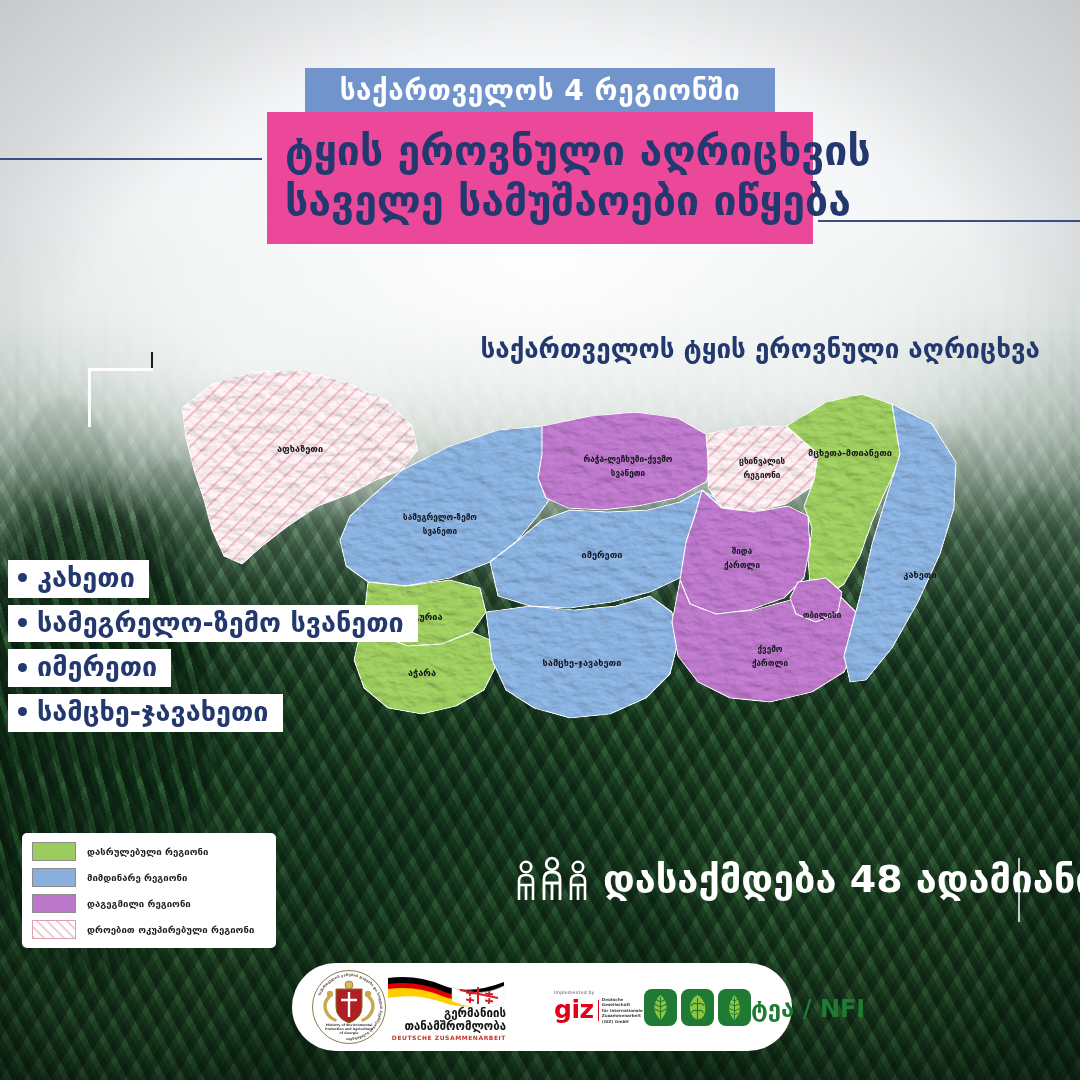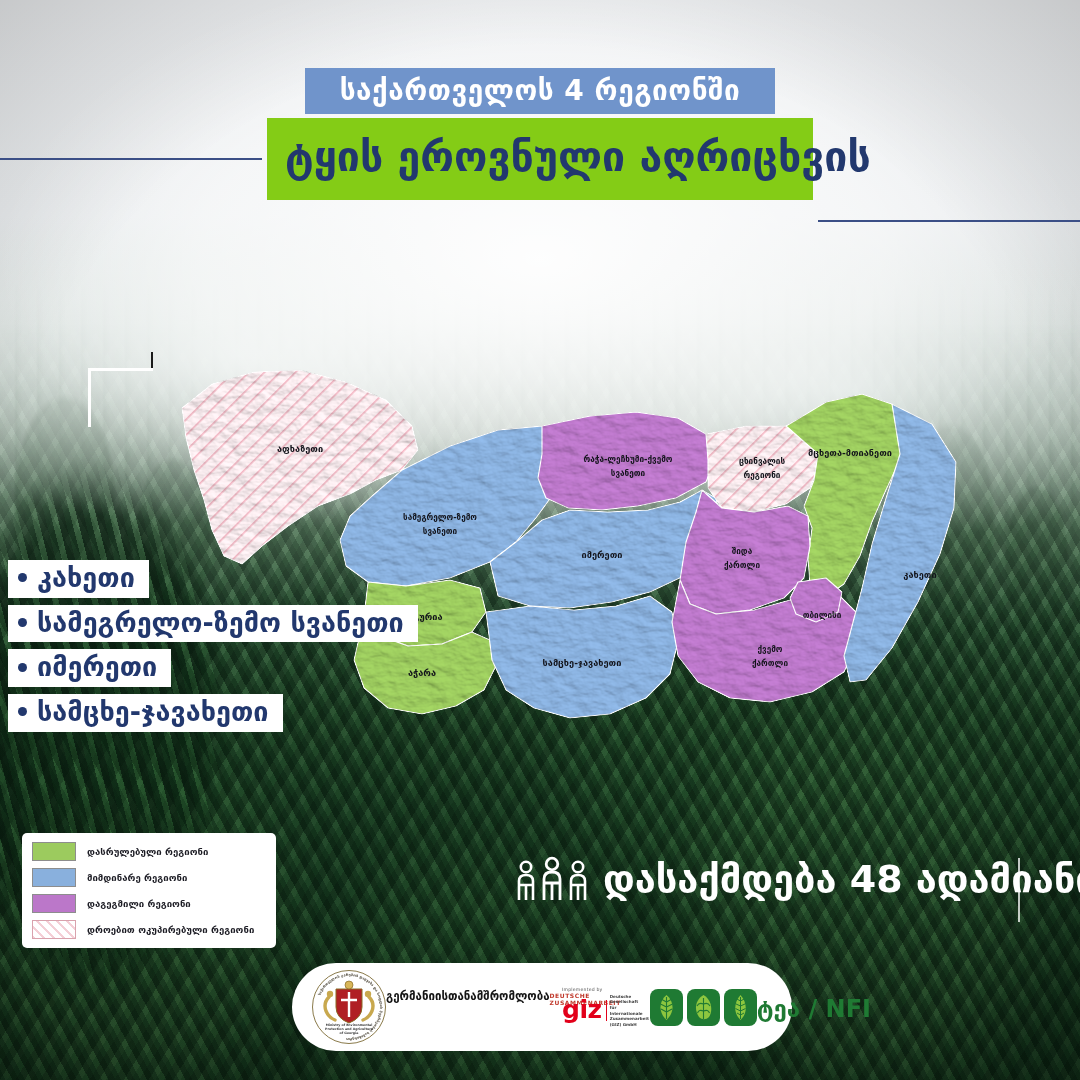--- a/index.html
+++ b/index.html
@@ -68,22 +68,22 @@
 
   .banner{
     position:absolute;left:305px;top:68px;width:470px;height:46px;
     background:#7094cb;display:flex;align-items:center;justify-content:center;
   }
   .banner span{
     color:#ffffff;font-size:28px;letter-spacing:.5px;font-weight:700;
     line-height:1;white-space:nowrap;
   }
   .titlebox{
-    position:absolute;left:267px;top:118px;width:546px;
-    background:#84cc16;padding:14px 18px 18px 18px;box-sizing:border-box;
+    position:absolute;left:267px;top:112px;width:546px;
+    background:#ec4899;padding:14px 18px 18px 18px;box-sizing:border-box;
   }
   .titlebox .line{
     color:#22386e;font-size:41px;font-weight:700;line-height:1.22;
     text-align:center;white-space:nowrap;
   }
 
   
   .bracket{position:absolute;border-color:#ffffff;border-style:solid;}
   .bracket.tl{left:88px;top:368px;width:62px;height:56px;border-width:3px 0 0 3px;}
   .tick{position:absolute;left:151px;top:352px;width:2px;height:16px;background:#1a1a1a;}
@@ -147,21 +147,21 @@
   .emblem .ring{
     position:absolute;inset:0;border-radius:50%;border:1px solid #8a7a4a;
   }
   .emb-min{
     position:absolute;left:0;right:0;bottom:9px;text-align:center;
     font-size:3.2px;color:#3a3a3a;line-height:1.25;font-weight:700;
   }
   .circ-text{position:absolute;inset:0;}
   .circ-text text{font-size:3.5px;fill:#4a4436;font-weight:700;letter-spacing:.15px;}
 
-  .gercoop{display:flex;flex-direction:row;align-items:flex-start;width:128px;}
+  .gercoop{display:flex;flex-direction:column;align-items:flex-end;width:128px;}
   .flagwave{width:120px;height:34px;}
   .gercoop .g1{font-size:11.5px;color:#141414;font-weight:700;line-height:1.12;text-align:center;white-space:nowrap;}
   .gercoop .g2{font-size:6px;color:#c0392b;font-weight:700;letter-spacing:.55px;margin-top:2px;}
 
   .gizblk{display:flex;flex-direction:column;align-items:flex-start;width:100px;margin-left:48px;}
   .gizblk .impl{font-size:4.6px;color:#555;margin-bottom:2px;letter-spacing:.2px;}
   .gizrow{display:flex;align-items:center;}
   .gizrow .giz{font-size:25px;color:#e2001a;font-weight:700;line-height:.9;letter-spacing:-.5px;}
   .gizrow .bar{width:2px;height:21px;background:#e2001a;margin:0 3px 0 4px;}
   .gizrow .gtxt{font-size:4.1px;color:#444;line-height:1.35;font-weight:700;}
@@ -185,26 +185,28 @@
 
   <div class="rule left"></div>
   <div class="rule right"></div>
 
   <div class="banner">
     <span>საქართველოს 4 რეგიონში</span>
   </div>
 
   <div class="titlebox">
     <div class="line">ტყის ეროვნული აღრიცხვის</div>
+    <div class="line">საველე სამუშაოები იწყება</div>
   </div>
 
   <div class="bracket tl"></div>
   <div class="tick"></div>
   <div class="vline"></div>
 
+  <div class="map-title">საქართველოს ტყის ეროვნული აღრიცხვა</div>
 
   <div class="map-wrap">
     <svg viewBox="0 0 810 470" xmlns="http://www.w3.org/2000/svg">
       <defs>
         <pattern id="occ" width="11" height="11" patternTransform="rotate(45)" patternUnits="userSpaceOnUse">
           <rect width="11" height="11" fill="#f6e9ec"></rect>
           <line x1="0" y1="0" x2="0" y2="11" stroke="#e9aebb" stroke-width="3.2"></line>
         </pattern>
         <filter id="relief" x="-5%" y="-5%" width="110%" height="110%">
           <feTurbulence type="fractalNoise" baseFrequency="0.055 0.10" numOctaves="4" seed="7" result="n"></feTurbulence>

